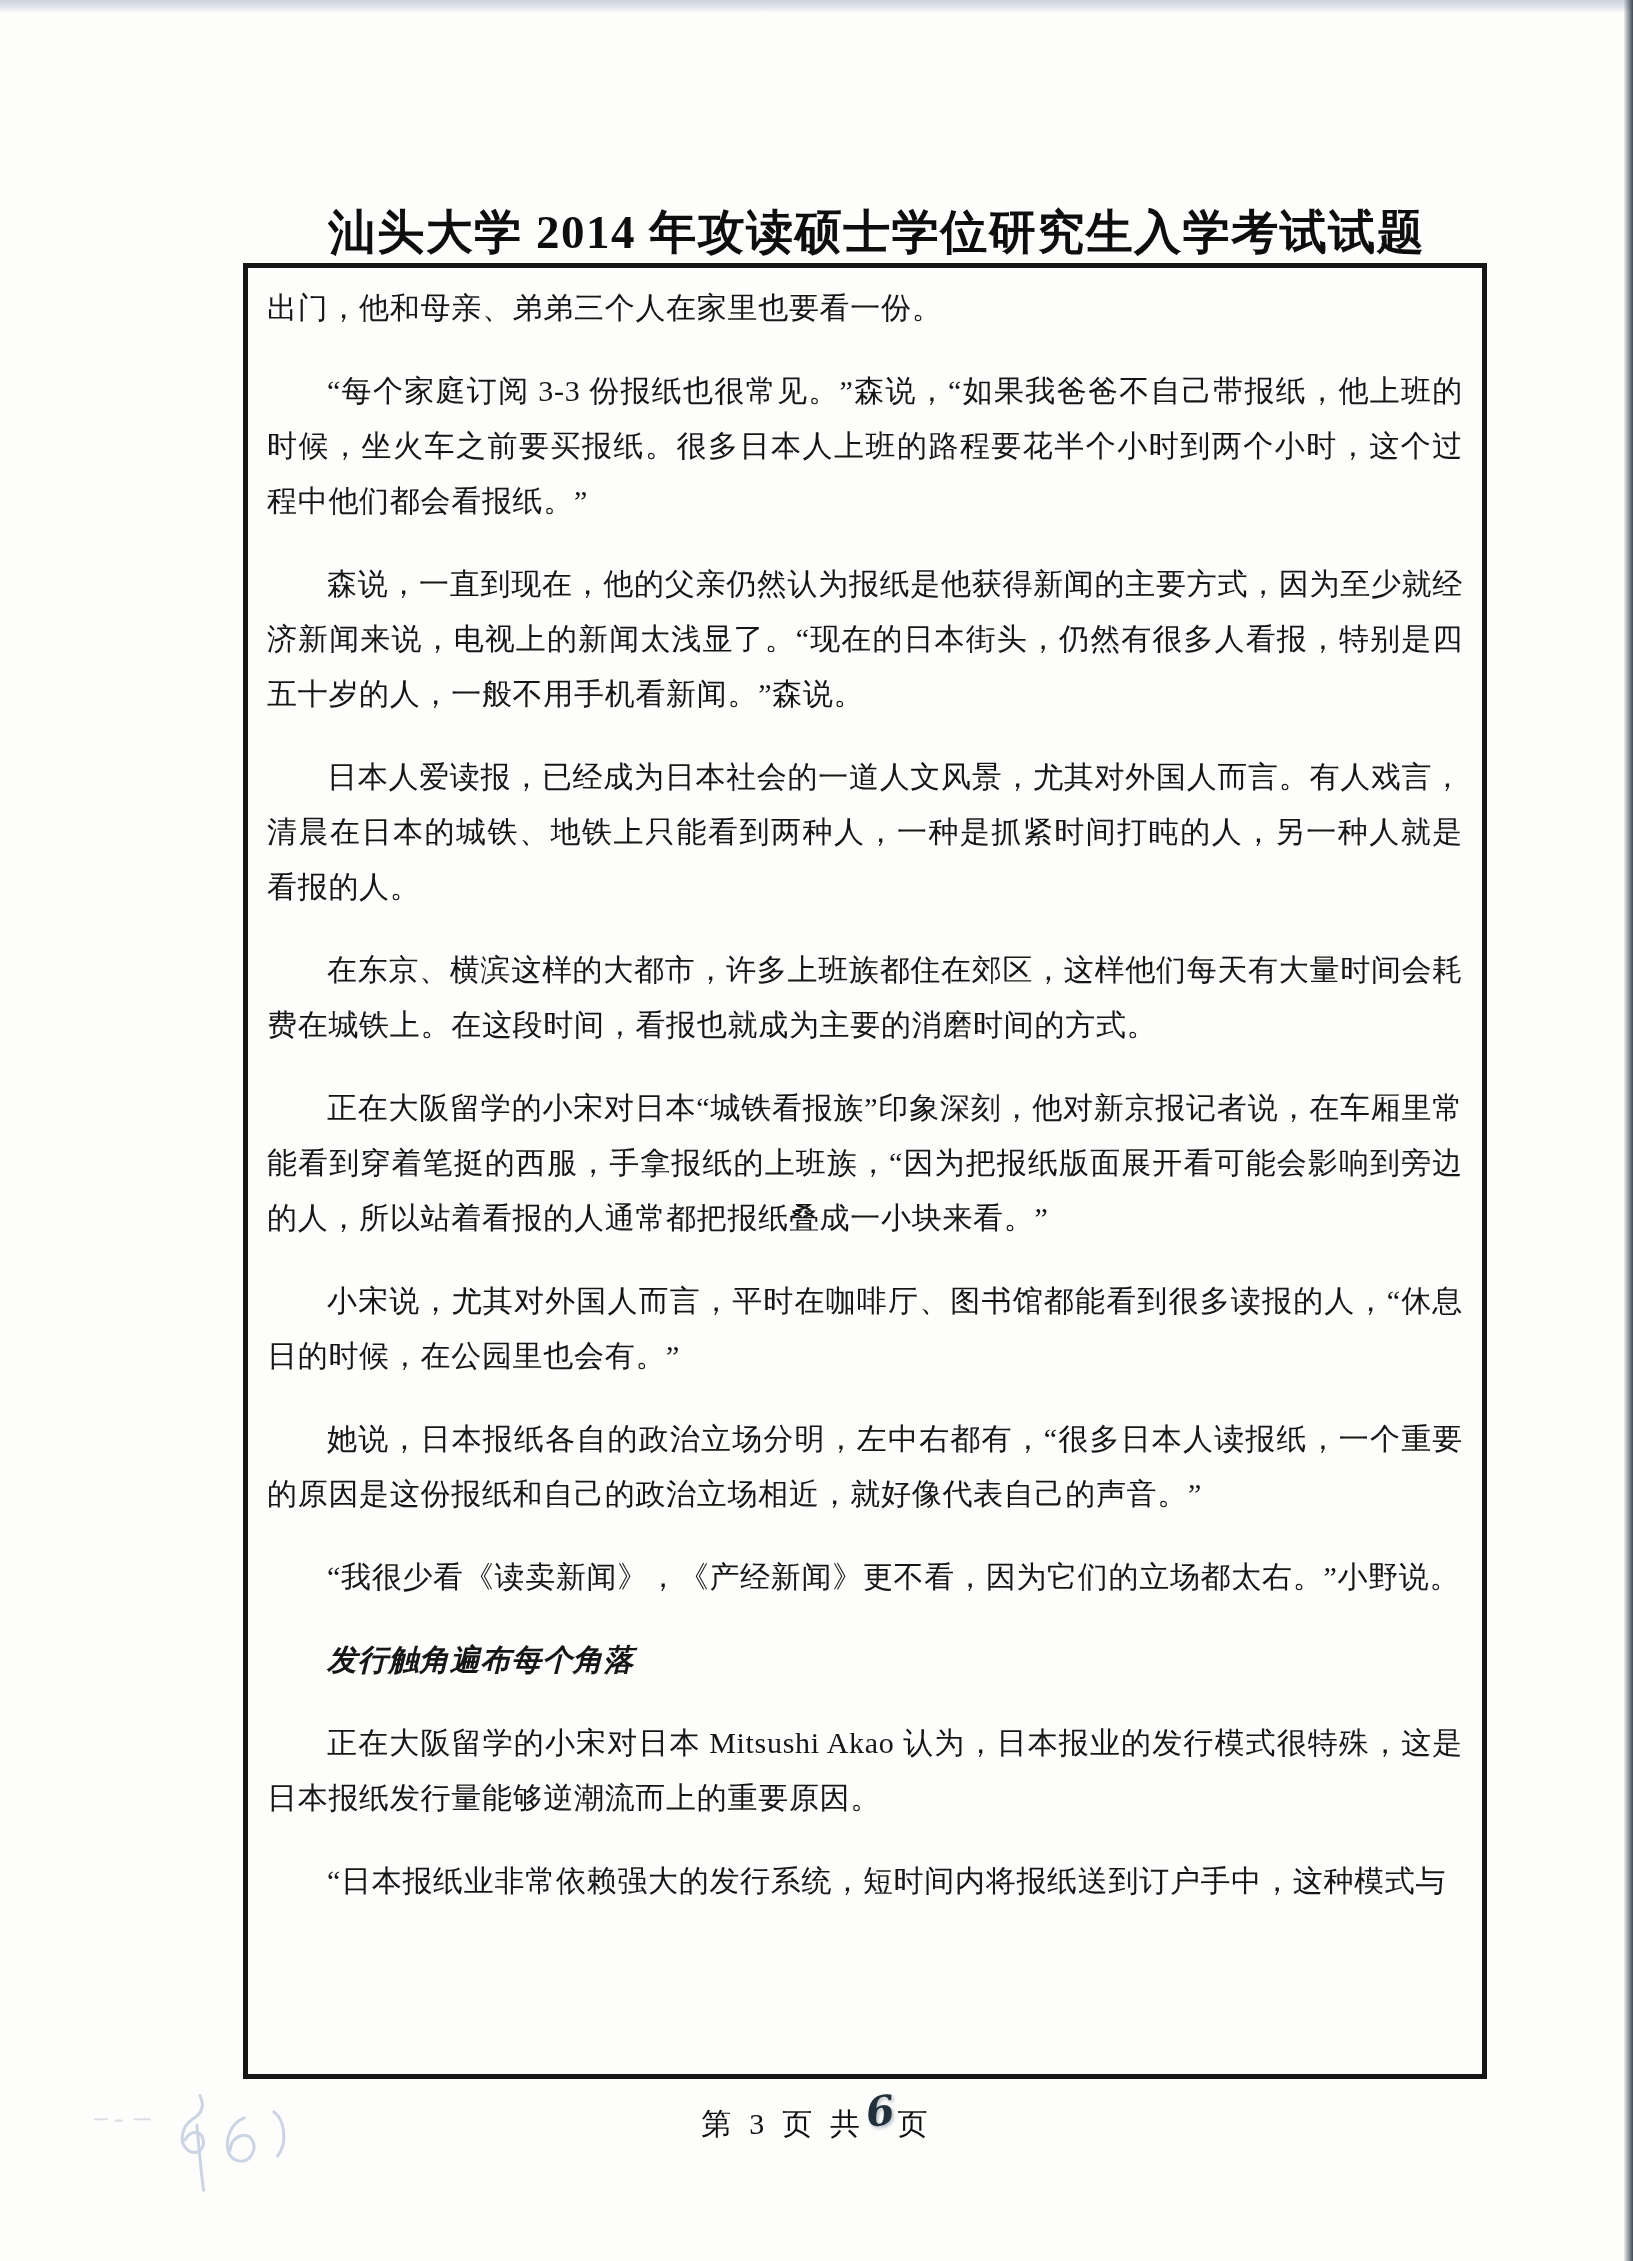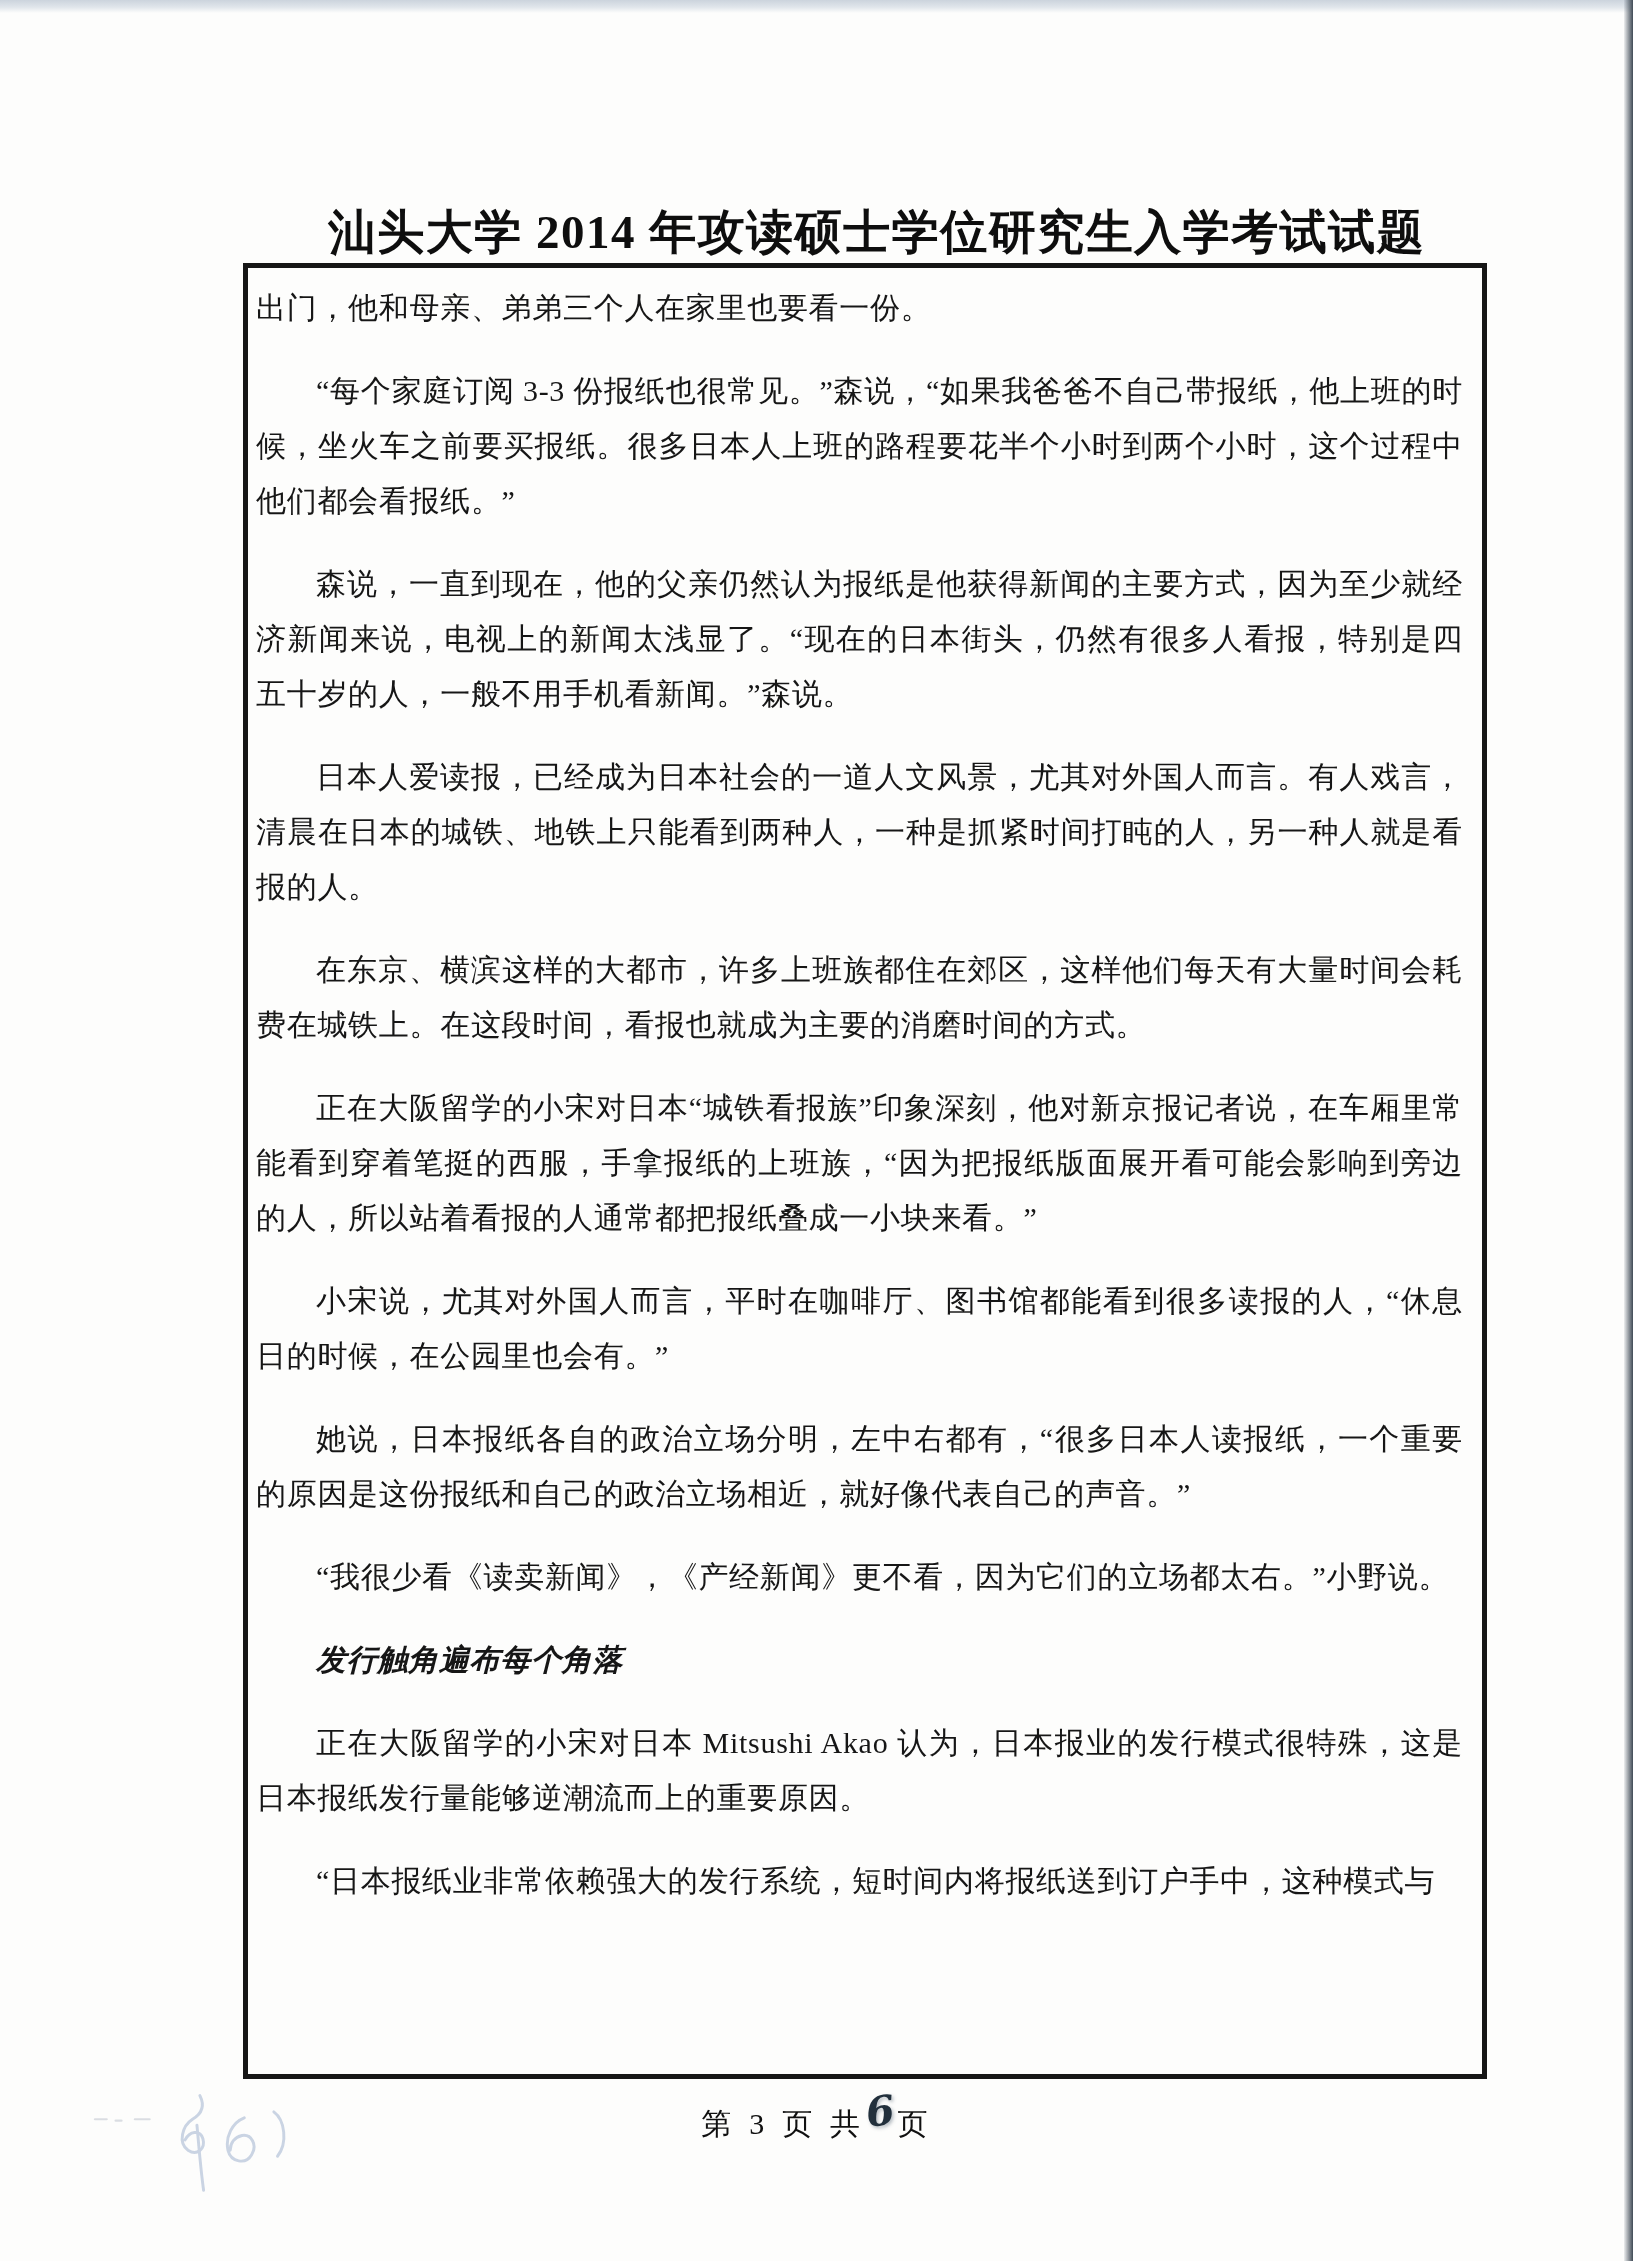--- a/index.html
+++ b/index.html
@@ -46,21 +46,21 @@
   }
   
   .content-box {
     position: absolute;
     left: 243px;
     top: 263px;
     width: 1244px;
     height: 1816px;
     box-sizing: border-box;
     border: 5.2px solid #161616;
-    padding: 12px 19px 0 8px;
+    padding: 12px 19px 0 19px;
     overflow: hidden;
     background: transparent;
   }
   .par {
     margin: 0 0 28px 0;
     font-size: 30px;
     line-height: 55px;
     letter-spacing: 0.7px;
     text-align: justify;
     text-indent: 2em;

